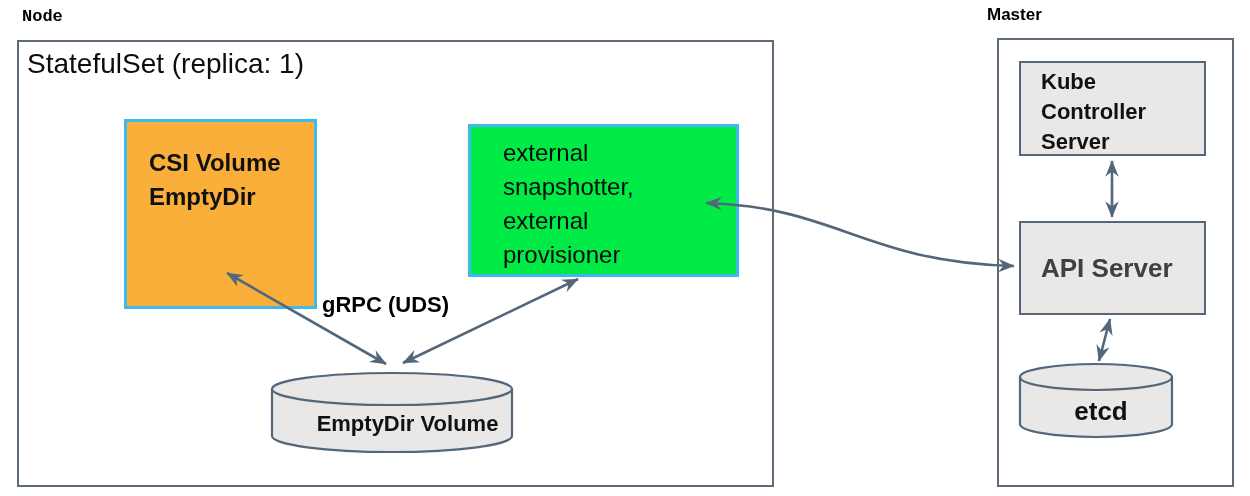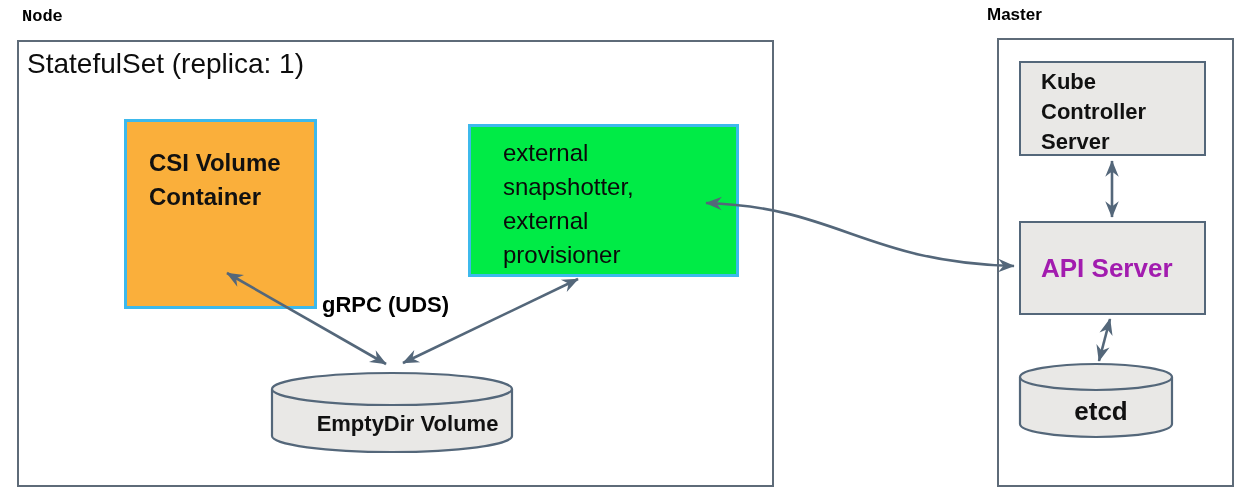--- a/index.html
+++ b/index.html
@@ -53,21 +53,21 @@
   }
   #kcm-box {
     left: 1019px; top: 61px; width: 187px; height: 95px;
     padding: 4px 4px 0 20px;
     font-size: 22px; font-weight: 600; line-height: 30px; color: #111;
   }
   #api-box {
     left: 1019px; top: 221px; width: 187px; height: 94px;
     display: flex; align-items: center;
     padding-left: 20px;
-    font-size: 26px; font-weight: 600; color: #a21caf;
+    font-size: 26px; font-weight: 600; color: #404040;
   }
 
   #grpc-label {
     left: 322px; top: 292px;
     font-size: 22px; font-weight: 700; color: #000; z-index: 10;
   }
 
   .cyl-label { z-index: 10; color: #111; }
   #emptydir-label {
     left: 272px; top: 411px; width: 271px;
@@ -90,21 +90,21 @@
   <div class="abs section-label" id="node-label">Node</div>
   <div class="abs section-label" id="master-label">Master</div>
 
   <div class="abs outer-box" id="node-box"></div>
   <div class="abs outer-box" id="master-box"></div>
 
   <div class="abs" id="ss-title">StatefulSet (replica: 1)</div>
 
   <div class="abs fill-box" id="csi-box">
     <div>CSI Volume</div>
-    <div>Container</div>
+    <div>EmptyDir</div>
   </div>
 
   <div class="abs fill-box" id="external-box">
     <div>external</div>
     <div>snapshotter,</div>
     <div>external</div>
     <div>provisioner</div>
   </div>
 
   <div class="abs" id="grpc-label">gRPC (UDS)</div>

